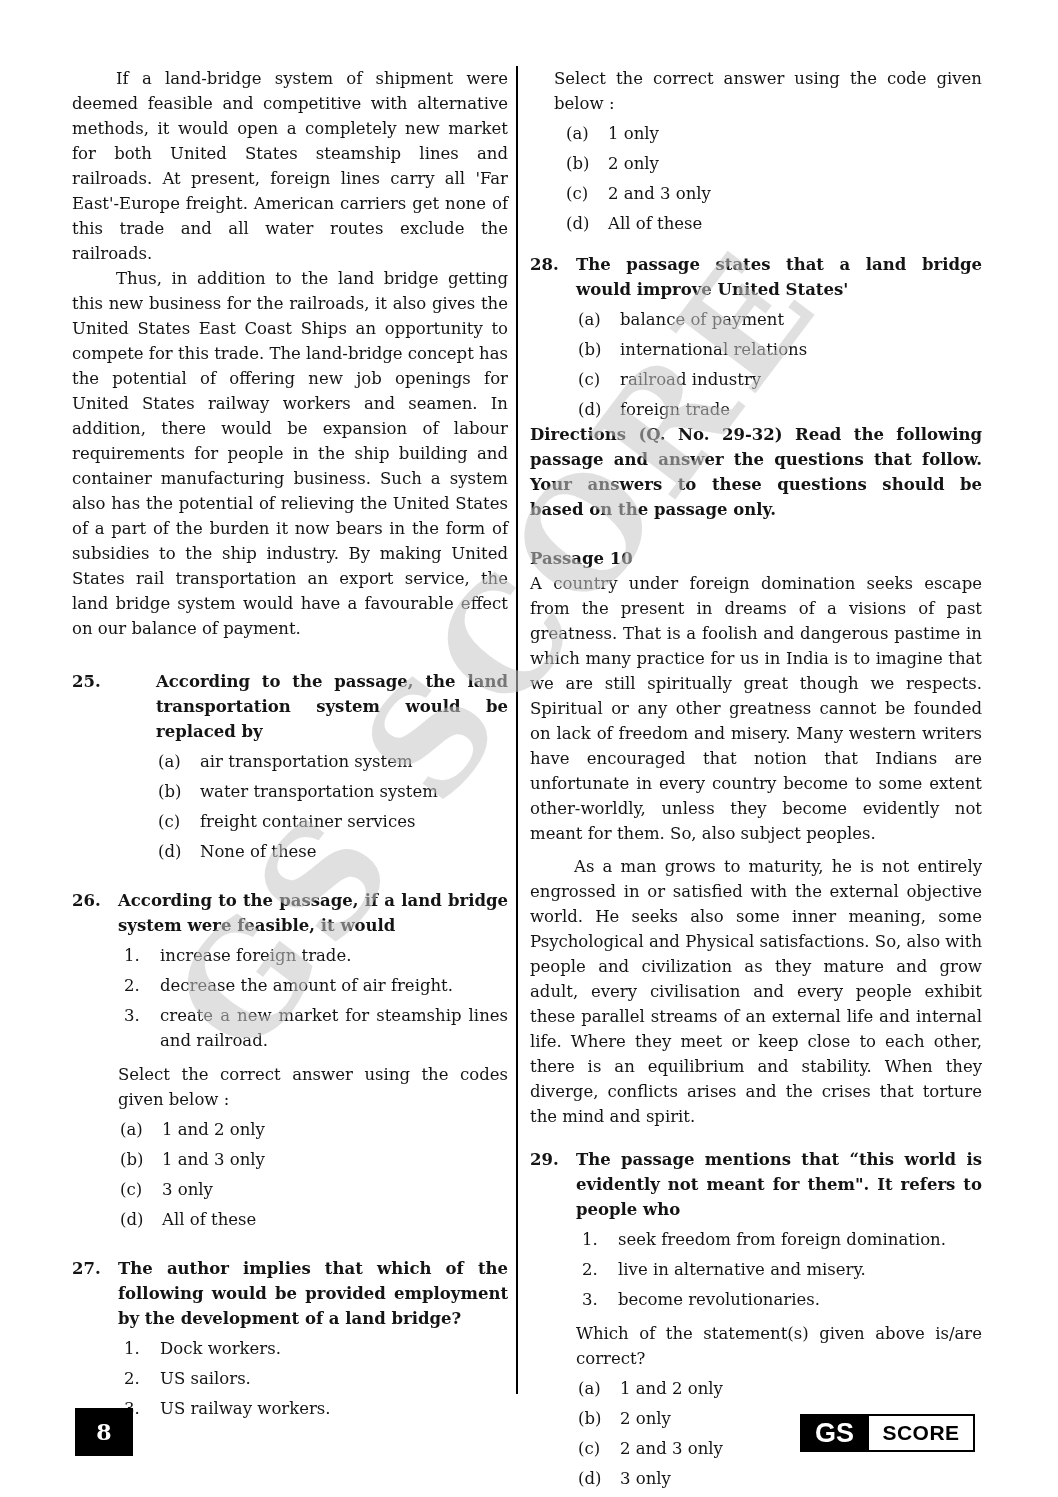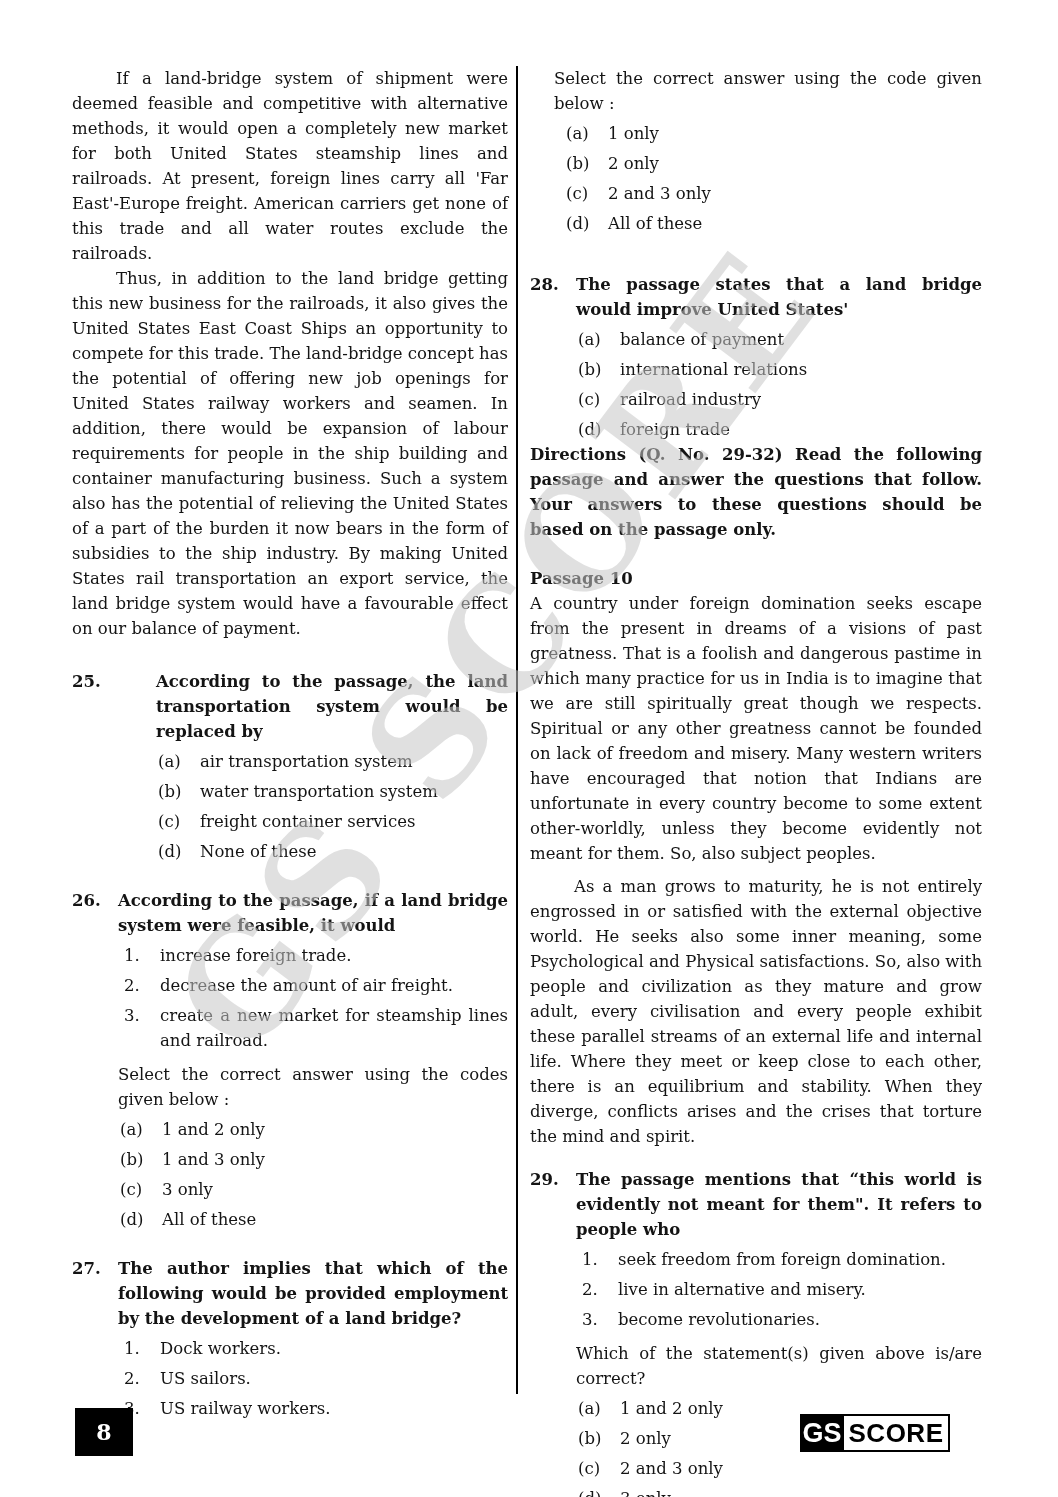--- a/index.html
+++ b/index.html
@@ -49,27 +49,27 @@
   .page-num{
     position:absolute;left:75px;top:1408px;width:58px;height:48px;
     background:#000;color:#fff;display:flex;align-items:center;justify-content:center;
     font-size:22px;font-weight:bold;z-index:3;
   }
   .logo{
     position:absolute;left:800px;top:1414px;height:38px;display:flex;z-index:3;
     font-family:"Liberation Sans", sans-serif;font-weight:bold;
   }
   .logo-gs{
-    background:#000;color:#fff;width:44px;display:flex;align-items:center;justify-content:center;
+    background:#000;color:#fff;width:69px;display:flex;align-items:center;justify-content:center;
     font-size:27px;letter-spacing:0px;
   }
   .logo-score{
     background:#fff;color:#000;border:2px solid #000;border-left:none;
     width:104px;display:flex;align-items:center;justify-content:center;
-    font-size:26px;letter-spacing:0.5px;
+    font-size:21px;letter-spacing:0.5px;
   }
 </style>
 </head>
 <body>
 
 <div class="page">
 
   <div class="watermark">GS SCORE</div>
 
   <div class="divider"></div>
@@ -184,21 +184,21 @@
           <span class="opt-label">(c)</span>
           <span class="opt-text">2 and 3 only</span>
         </div>
         <div class="opt">
           <span class="opt-label">(d)</span>
           <span class="opt-text">All of these</span>
         </div>
       </div>
     </div>
 
-    <div class="question" style="margin-top:36px;">
+    <div class="question" style="margin-top:16px;">
       <div class="q-num">28.</div>
       <div class="q-body">
         <div class="q-stem">The passage states that a land bridge would improve United States'</div>
         <div class="opts">
           <div class="opt">
             <span class="opt-label">(a)</span>
             <span class="opt-text">balance of payment</span>
           </div>
           <div class="opt">
             <span class="opt-label">(b)</span>

